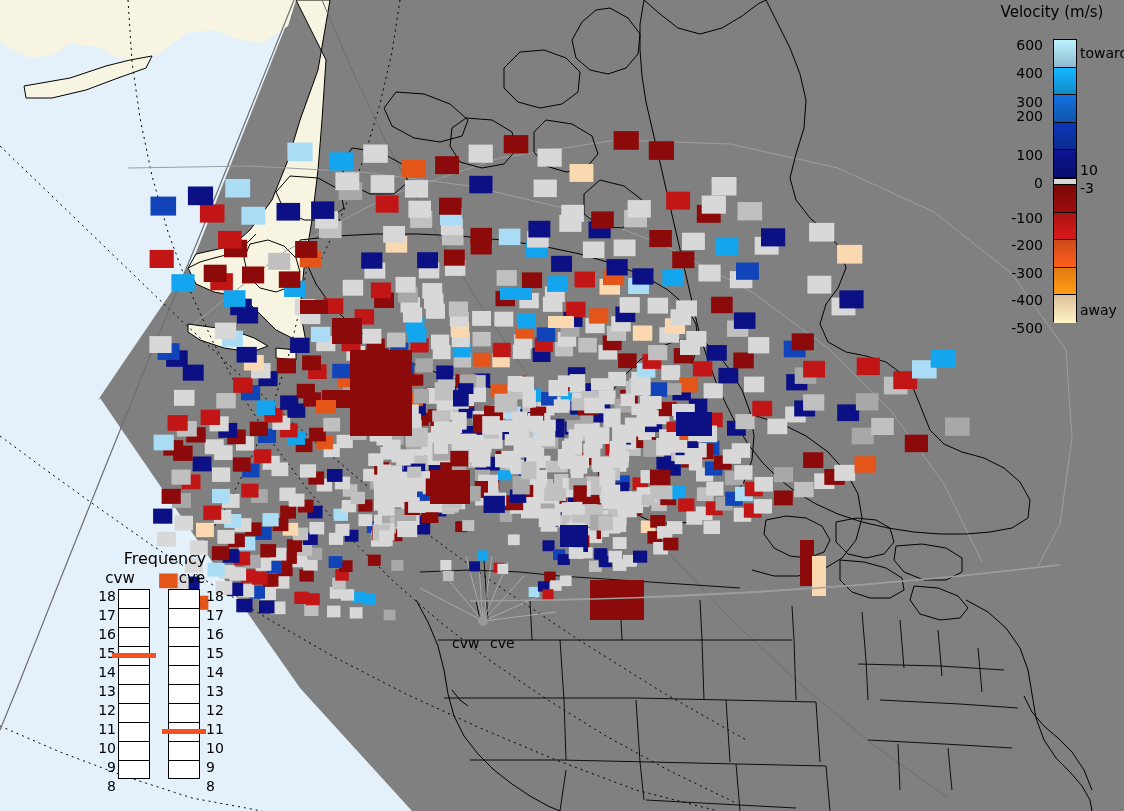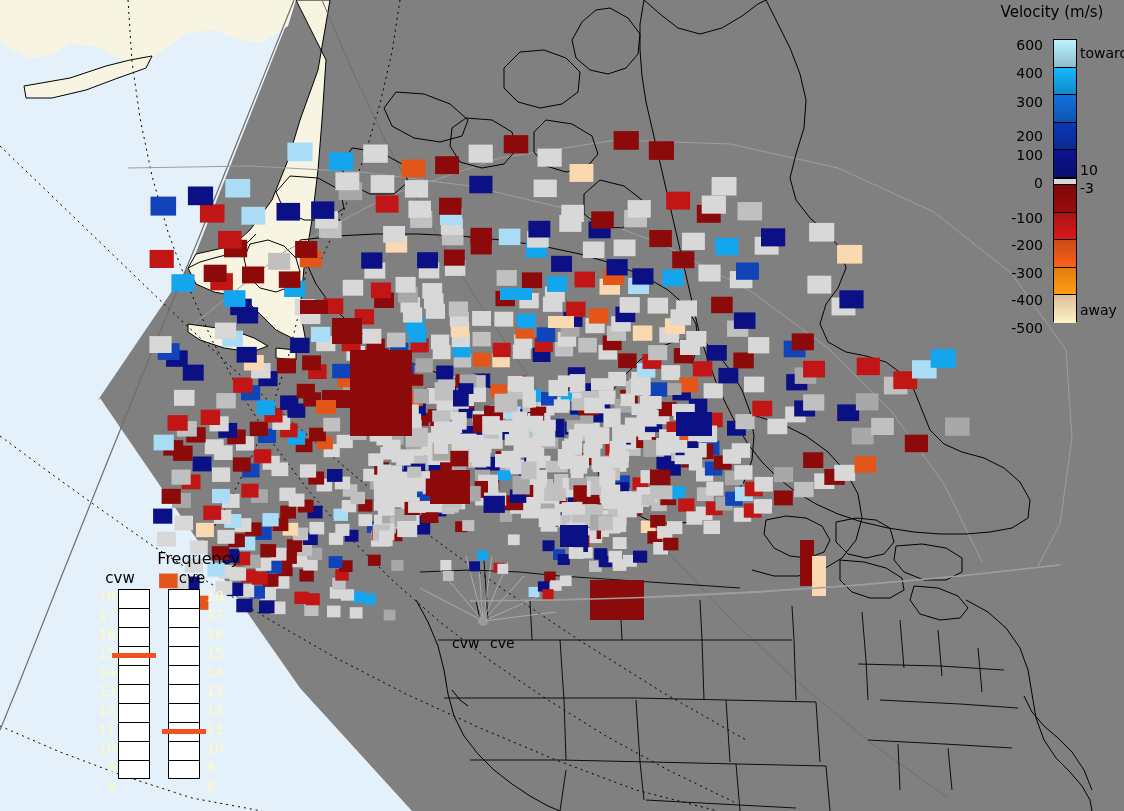--- a/index.html
+++ b/index.html
@@ -24,31 +24,31 @@
   .cband{width:100%;box-sizing:border-box;}
   .cband.sep{border-bottom:1px solid #000;}
   #cbar-ticks{position:absolute;left:0px;top:32px;width:72px;}
   .ctick{position:absolute;right:4px;color:#000;font-size:14px;
          text-align:right;white-space:nowrap;line-height:14px;}
   .cside{position:absolute;left:105px;color:#000;font-size:14px;
          white-space:nowrap;line-height:14px;}
 
   
   #freq{position:absolute;left:90px;top:545px;width:155px;height:235px;}
-  #freq-title{position:absolute;left:0px;top:4px;width:150px;text-align:right;
+  #freq-title{position:absolute;left:0px;top:4px;width:150px;text-align:center;
               color:#000;font-size:16px;white-space:nowrap;}
   .fcol{position:absolute;top:0;}
   .fcol-label{position:absolute;top:24px;width:60px;text-align:center;
               color:#000;font-size:15px;white-space:nowrap;}
   .fbar{position:absolute;top:44px;width:32px;height:190px;
         background:#ffffff;border:1px solid #000;box-sizing:border-box;}
   .fcell{width:100%;box-sizing:border-box;border-bottom:1px solid #000;}
   .fcell:last-child{border-bottom:none;}
   .fticks{position:absolute;top:36px;width:26px;}
-  .ftick{position:absolute;color:#fef9c3;font-size:14px;line-height:14px;white-space:nowrap;}
+  .ftick{position:absolute;color:#000000;font-size:14px;line-height:14px;white-space:nowrap;}
   .ftick.r{text-align:right;right:0;}
   .ftick.l{text-align:left;left:0;}
   .fmark{position:absolute;height:5px;background:#F4511E;}
 
   
   .sitelabel{position:absolute;color:#000;font-size:14px;white-space:nowrap;
              line-height:14px;}
 </style>
 </head>
 <body>
@@ -1146,21 +1146,21 @@
         <div class="cband sep" style="height: 27.6px; background: linear-gradient(rgb(123, 9, 9), rgb(157, 11, 11));"></div>
         <div class="cband sep" style="height: 27.6px; background: linear-gradient(rgb(171, 19, 19), rgb(217, 25, 25));"></div>
         <div class="cband sep" style="height: 27.6px; background: linear-gradient(rgb(201, 75, 23), rgb(255, 95, 29));"></div>
         <div class="cband sep" style="height: 27.6px; background: linear-gradient(rgb(224, 123, 16), rgb(255, 157, 20));"></div>
         <div class="cband" style="height: 27.6px; background: linear-gradient(rgb(221, 191, 155), rgb(255, 243, 197));"></div>
       </div>
     <div id="cbar-ticks">
         <div class="ctick" style="top: 6px;">600</div>
         <div class="ctick" style="top: 33.6px;">400</div>
         <div class="ctick" style="top: 63px; margin-left: 16px;">300</div>
-        <div class="ctick" style="top: 97px; margin-left: 12px;">200</div>
+        <div class="ctick" style="top: 77px; margin-left: 12px;">200</div>
         <div class="ctick" style="top: 116.4px;">100</div>
         <div class="ctick" style="top: 144px;">0</div>
         <div class="ctick" style="top: 178.6px;">-100</div>
         <div class="ctick" style="top: 206.2px;">-200</div>
         <div class="ctick" style="top: 233.8px;">-300</div>
         <div class="ctick" style="top: 261.4px;">-400</div>
         <div class="ctick" style="top: 289px;">-500</div>
       </div>
     <div class="cside" id="cb-toward" style="top:46px;">toward</div>
     <div class="cside" id="cb-gs-hi" style="top:163px;">10</div>

